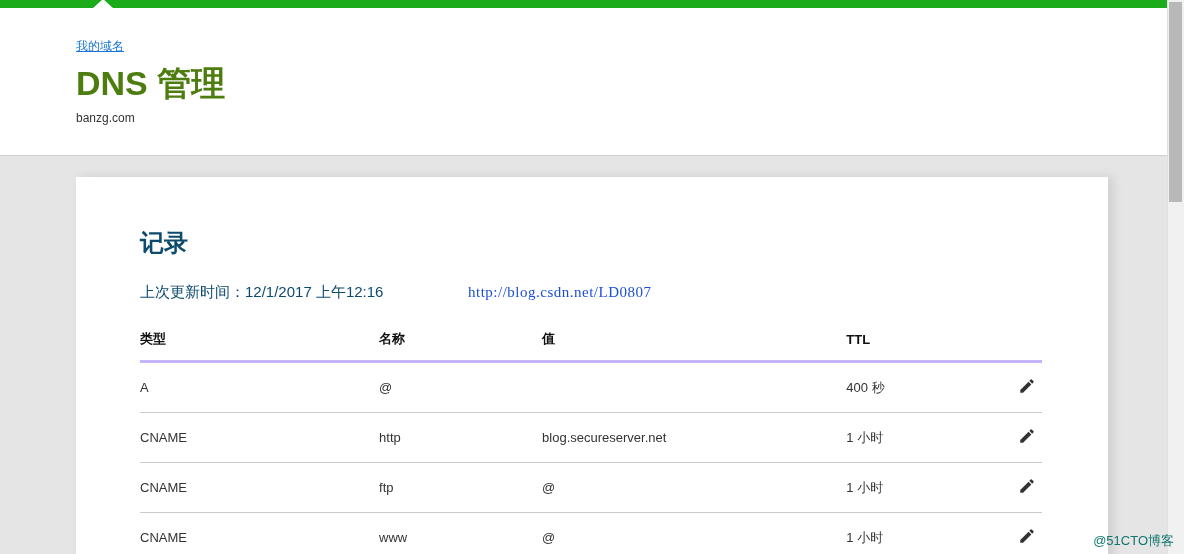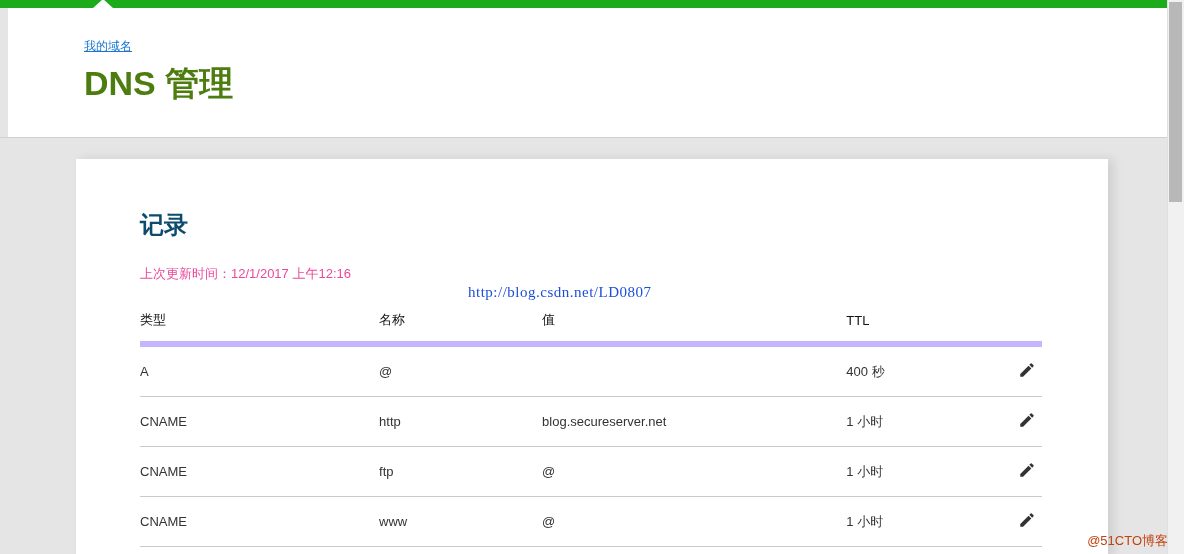--- a/index.html
+++ b/index.html
@@ -26,21 +26,20 @@
       top: -1px;
       width: 0;
       height: 0;
       border-left: 10px solid transparent;
       border-right: 10px solid transparent;
       border-bottom: 9px solid white;
     }
     .header-section {
       background: white;
       padding: 28px 76px 30px 76px;
-      margin-left: 8px;
     }
     .breadcrumb-link {
       color: #1976d2;
       font-size: 12px;
       text-decoration: underline;
       cursor: pointer;
     }
     .page-title {
       font-size: 34px;
       font-weight: bold;
@@ -65,46 +64,46 @@
       min-height: 400px;
       position: relative;
     }
     .section-heading {
       font-size: 24px;
       font-weight: bold;
       color: #0c4a6e;
       margin-bottom: 24px;
     }
     .last-updated {
-      font-size: 13px;
-      color: #ec4899;
+      font-size: 15px;
+      color: #0c4a6e;
       margin-bottom: 18px;
     }
     .watermark {
       position: absolute;
       left: 468px;
       top: 284px;
       color: #1d4ed8;
       font-size: 15px;
       font-family: "SimSun", serif;
       letter-spacing: 0.5px;
       pointer-events: none;
       z-index: 2;
     }
     .records-table {
       width: 100%;
       border-collapse: collapse;
     }
     .records-table th {
       text-align: left;
       font-size: 13px;
-      font-weight: normal;
+      font-weight: bold;
       color: #111;
       padding: 10px 0 12px 0;
-      border-bottom: 6px solid #c4b5fd;
+      border-bottom: 3px solid #c4b5fd;
     }
     .records-table td {
       font-size: 13px;
       color: #333;
       padding: 14px 0;
       border-bottom: 1px solid #cacaca;
       vertical-align: middle;
     }
     .col-type { width: 220px; }
     .col-name { width: 150px; }
@@ -135,39 +134,40 @@
       position: absolute;
       right: 2px;
       top: 2px;
       width: 13px;
       height: 200px;
       background: #b8b8b8;
       border-radius: 0;
     }
     .footer-watermark {
       position: absolute;
-      right: 16px;
+      right: 10px;
       bottom: 4px;
-      color: #c2410c;
+      color: #0f766e;
       font-size: 13px;
       pointer-events: none;
       z-index: 5;
     }
     .edit-cell { text-align: right; padding-right: 6px !important; }
   </style>
 </head>
 <body>
 
 <div class="top-green-bar">
   <div class="notch-white"></div>
 </div>
 
 <div class="header-section">
   <a class="breadcrumb-link">我的域名</a>
   <h1 class="page-title">DNS 管理</h1>
+  <div class="domain-subtitle">banzg.com</div>
 </div>
 
 <div class="gap-bar"></div>
 
 <div class="watermark">http://blog.csdn.net/LD0807</div>
 
 <div class="content-card">
   <h2 class="section-heading">记录</h2>
   <div class="last-updated">
     <span>上次更新时间：</span><span>12/1/2017 上午12:16</span>

